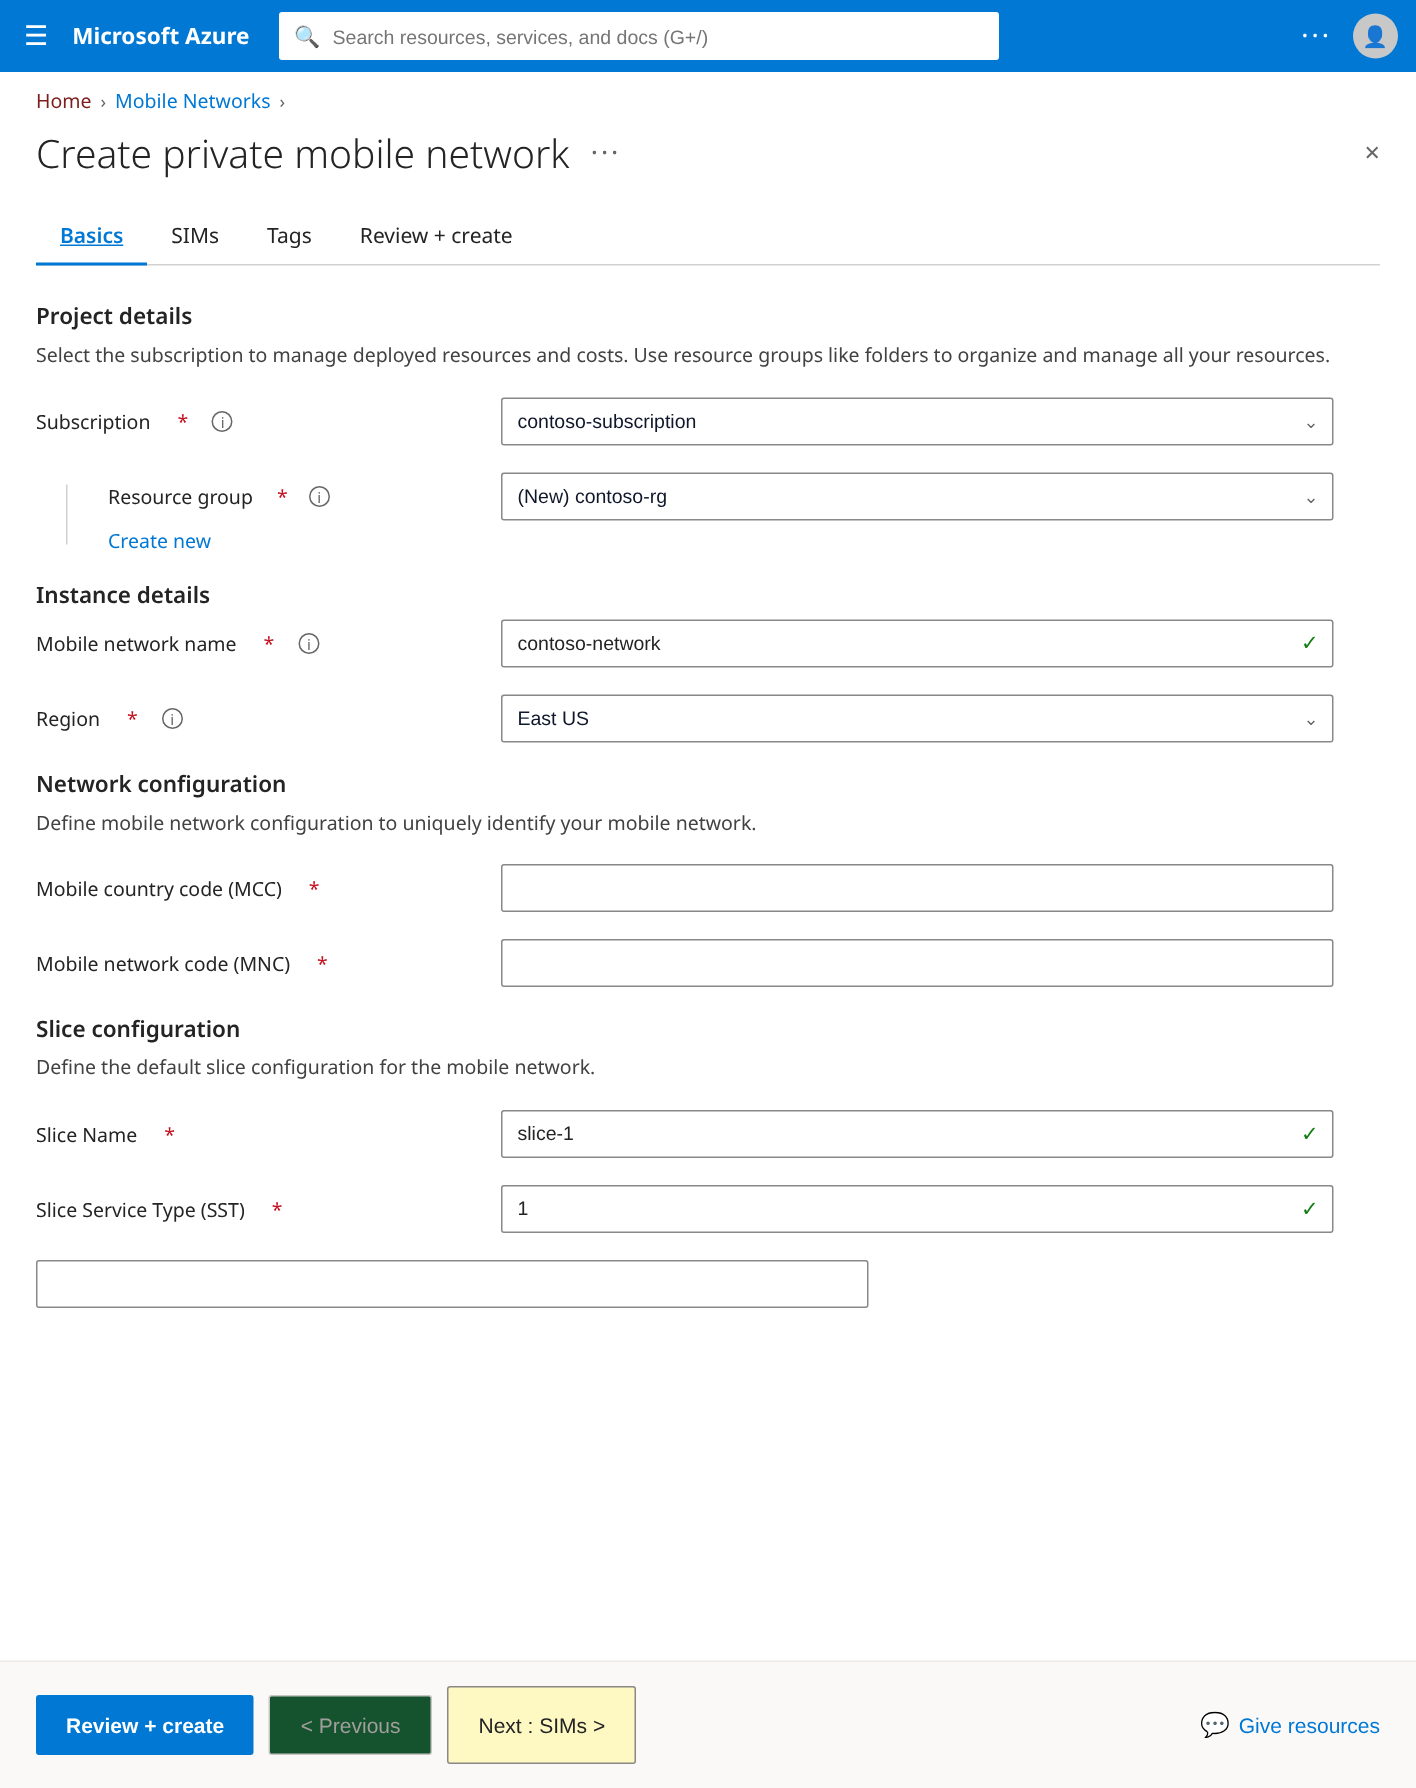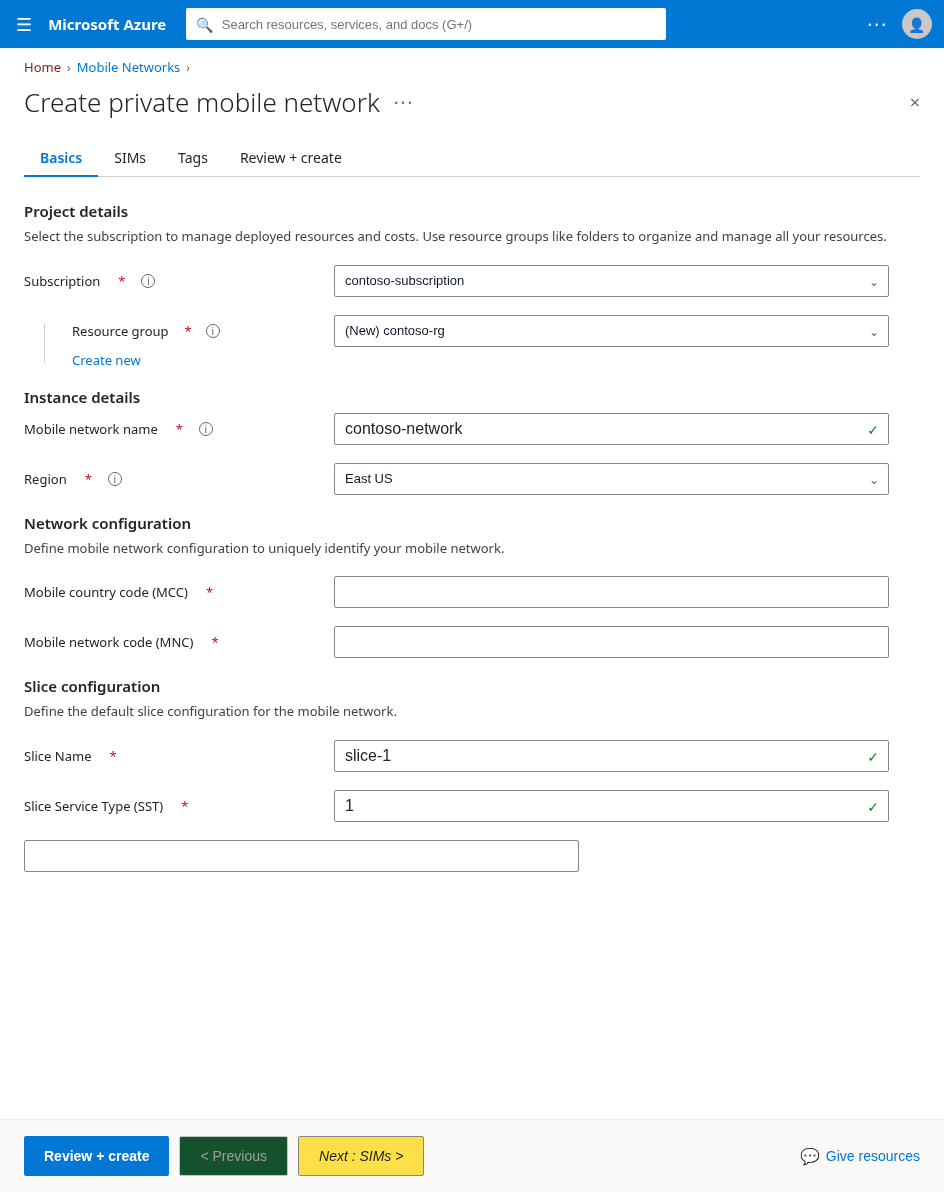--- a/index.html
+++ b/index.html
@@ -89,20 +89,21 @@
       color: #242424;
       cursor: pointer;
       border-bottom: 2px solid transparent;
       margin-bottom: -1px;
       white-space: nowrap;
     }
     .tab.active {
       color: #0078d4;
       border-bottom: 2px solid #0078d4;
       font-weight: 600;
+      text-decoration: underline;
     }
 
     
     .section-title { font-size: 15px; font-weight: 600; margin-bottom: 6px; margin-top: 4px; }
     .section-desc { font-size: 13px; color: #424242; margin-bottom: 18px; line-height: 1.5; }
 
     
     .form-row {
       display: flex;
       align-items: center;
@@ -163,21 +164,21 @@
     .input-with-check {
       position: relative;
       width: 100%;
     }
     .input-with-check input {
       width: 100%;
       height: 32px;
       border: 1px solid #8a8886;
       border-radius: 2px;
       padding: 0 32px 0 10px;
-      font-size: 16px;
+      font-size: 13px;
       color: #242424;
       outline: none;
     }
     .input-with-check input.valid {
       border: 1px solid #8a8886;
     }
     .input-with-check .check-icon {
       position: absolute; right: 10px; top: 50%; transform: translateY(-50%);
       color: #107c10; font-size: 14px;
     }
@@ -257,29 +258,28 @@
       color: #242424;
       border: 1px solid #8a8886;
       border-radius: 2px;
       padding: 8px 20px;
       font-size: 14px;
       cursor: pointer;
       height: 40px;
     }
     .btn-secondary:disabled { color: #a19f9d; border-color: #c8c6c4; cursor: default; background: #14532d; }
     .btn-outline {
-      background: #fde047;
+      background: #fef9c3;
       color: #242424;
       border: 1px solid #8a8886;
       border-radius: 2px;
       padding: 8px 20px;
       font-size: 14px;
       cursor: pointer;
-      height: 40px;
-      font-style: italic;
+      height: 52px;
     }
     .feedback-btn {
       margin-left: auto;
       background: none;
       border: none;
       color: #0078d4;
       font-size: 14px;
       cursor: pointer;
       display: flex;
       align-items: center;

